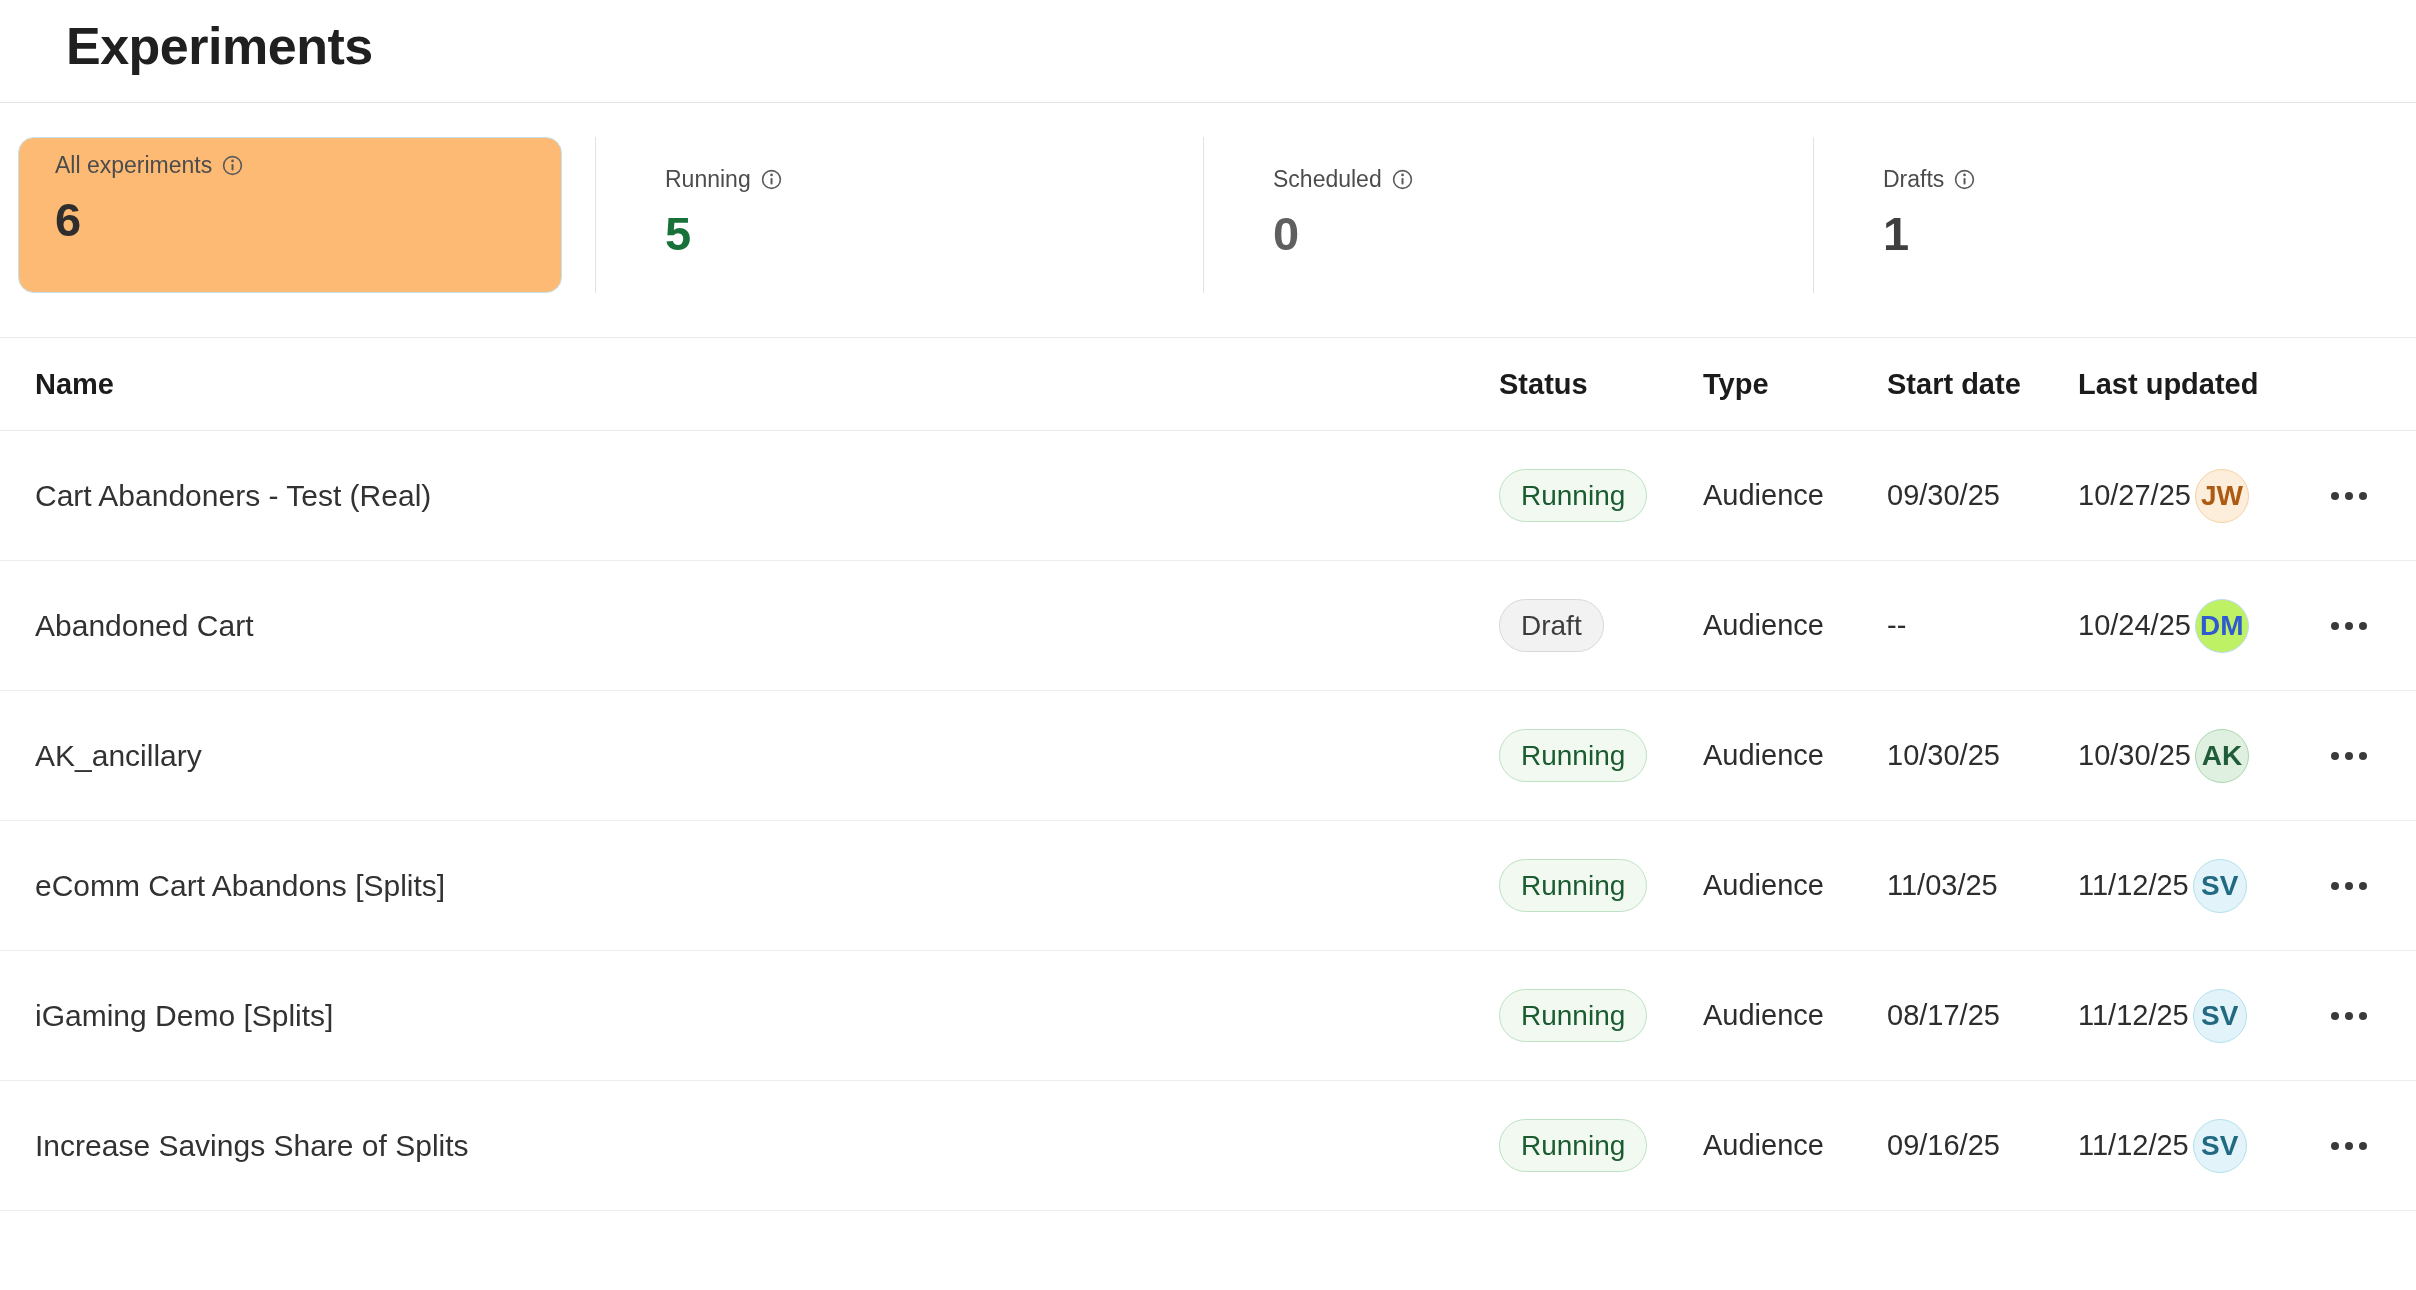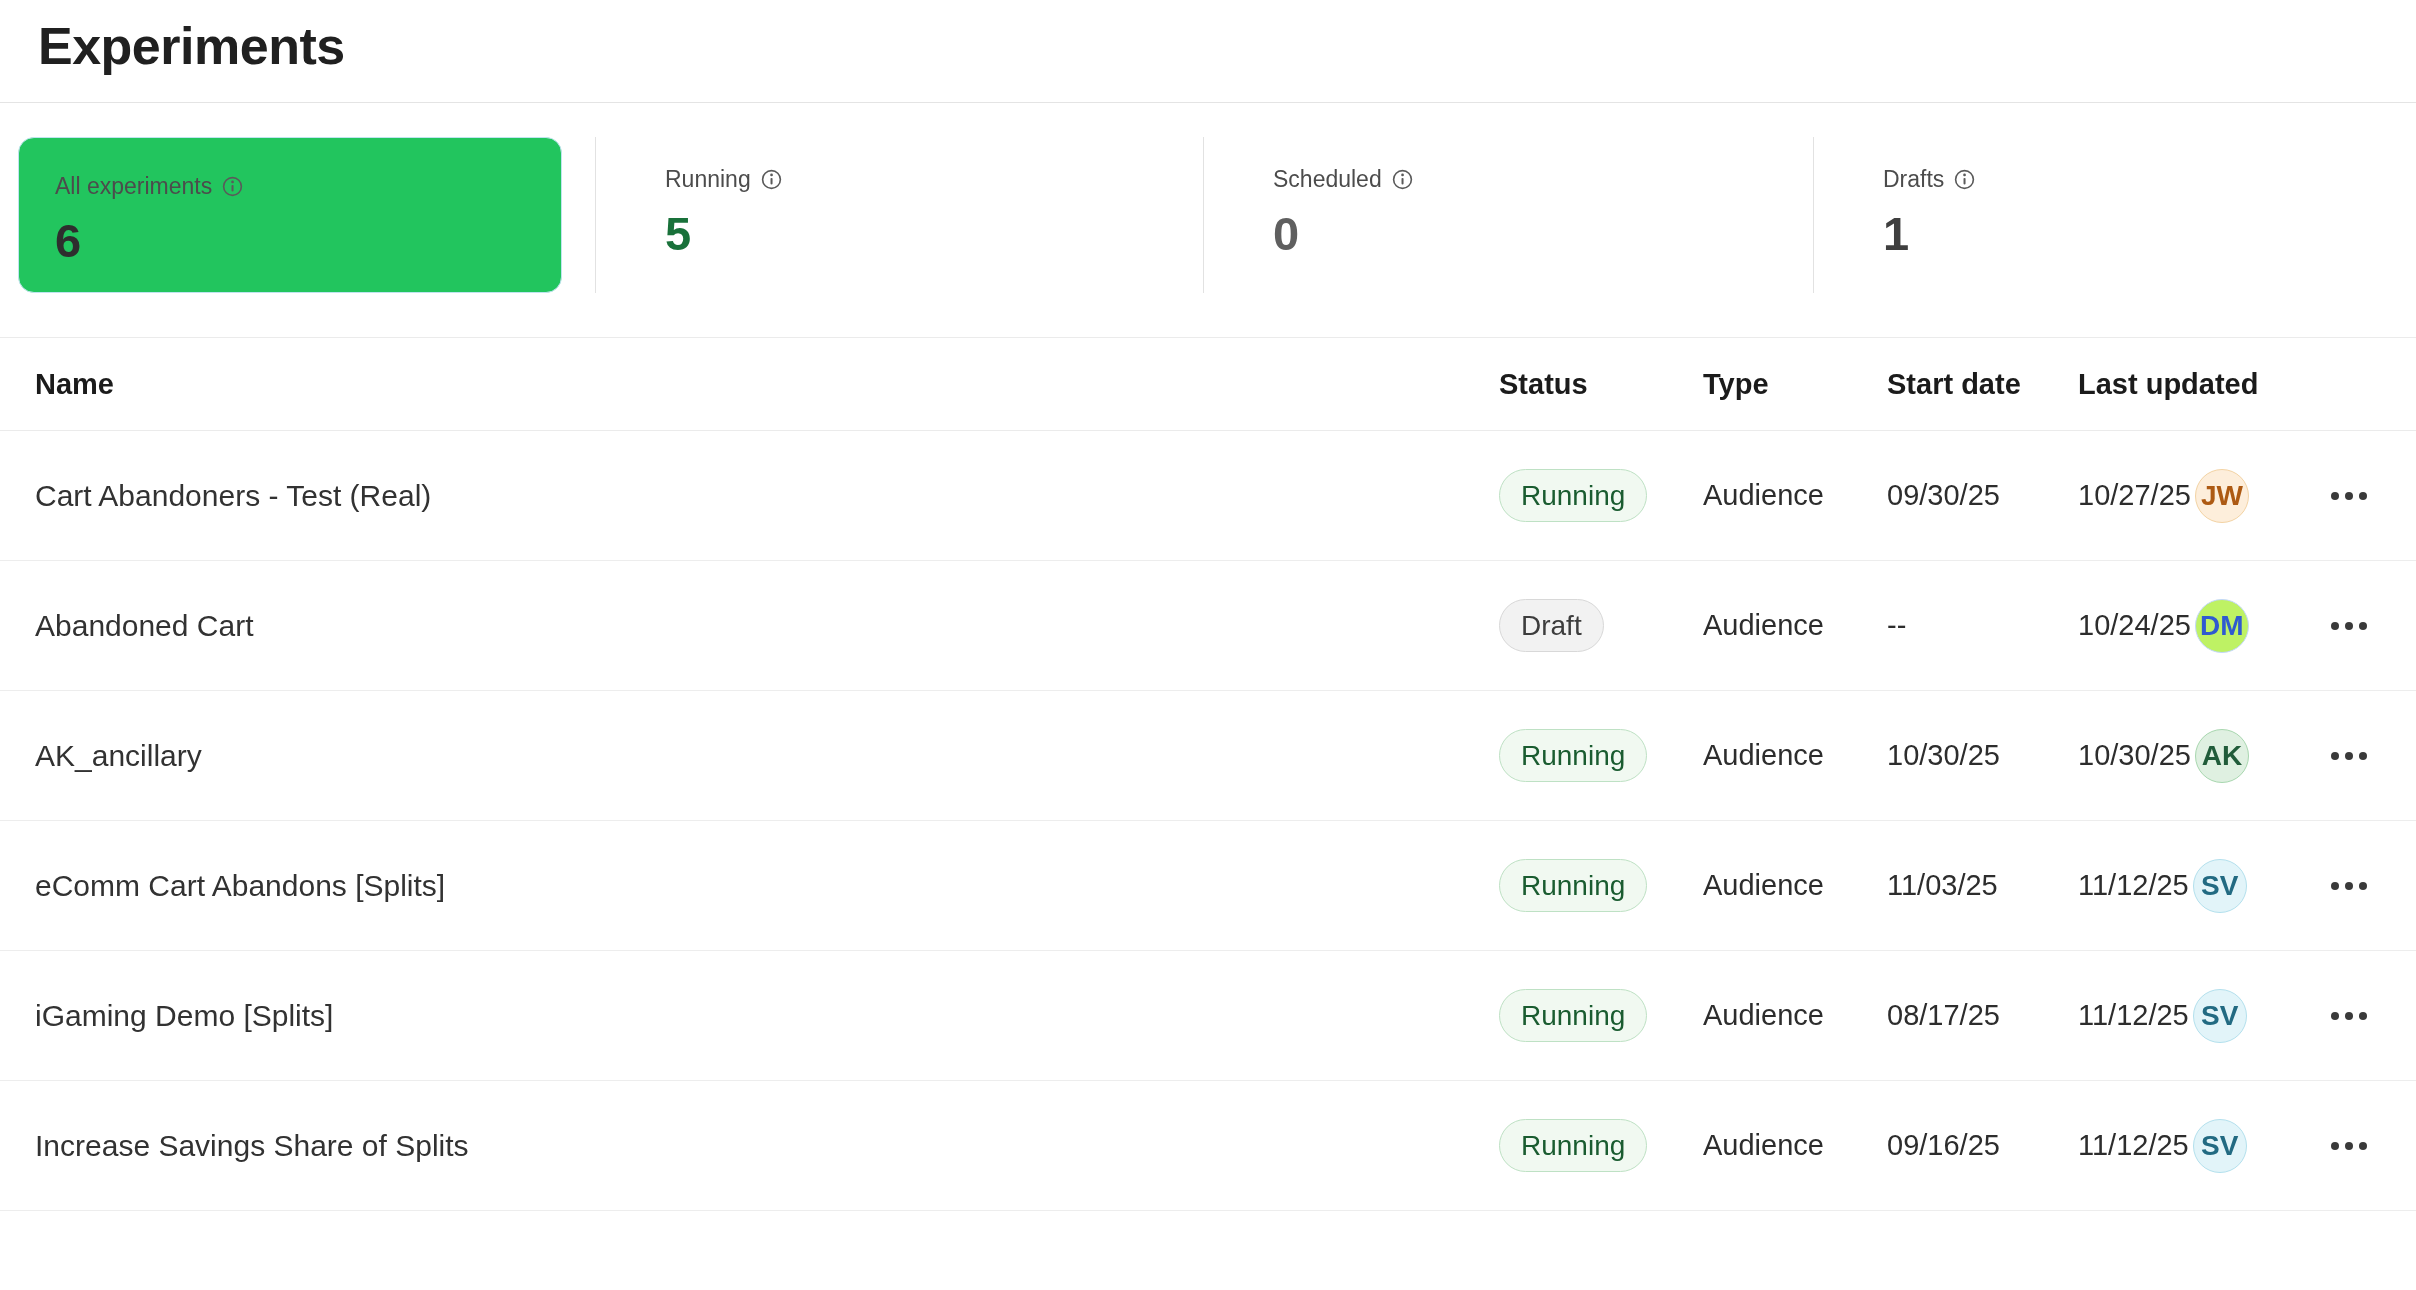--- a/index.html
+++ b/index.html
@@ -5,34 +5,34 @@
   * { margin:0; padding:0; box-sizing:border-box; }
   html,body { background:#ffffff; }
   body {
     width:2416px; height:1290px;
     font-family:"Liberation Sans","DejaVu Sans",sans-serif;
     color:#2d2d2d; overflow:hidden; position:relative;
   }
 
   
   .page-header { height:103px; border-bottom:1px solid #e4e4e4; padding:16px 0 0 38px; }
-  .page-title { font-size:52px; font-weight:700; color:#202020; letter-spacing:-0.5px; }
+  .page-title { font-size:52px; font-weight:700; color:#202020; letter-spacing:-0.5px;margin-left:28px; }
 
   
   .stats { display:flex; margin-top:34px; height:156px; margin-bottom:44px; }
   .stat-col { height:156px; }
   .stat-col + .stat-col { border-left:1px solid #e2e2e2; }
   .stat-col:nth-child(1){ width:595px; }
   .stat-col:nth-child(2){ width:608px; }
   .stat-col:nth-child(3){ width:610px; }
   .stat-col:nth-child(4){ width:603px; }
   .stat-card { height:156px; padding:28px 0 0 68px; border-radius:16px; border:1px solid transparent; cursor:pointer; }
   .stat-card.highlighted {
-    margin-left:18px; width:544px; padding:35px 36px;
-    background:#22c55e; border-color:#bfe4ef;
+    margin-left:18px; width:544px; padding:14px 36px;
+    background:#fdba74; border-color:#bfe4ef;
   }
   .stat-label-row { display:flex; align-items:center; gap:10px; }
   .stat-label { font-size:23px; color:#4c4c4c; }
   .info-icon { width:21px; height:21px; color:#5a5a5a; flex:none; display:block; }
   .stat-value { margin-top:13px; font-size:47px; font-weight:700; color:#2e2e2e; }
 
   
   .table { border-top:1px solid #ebebeb; }
   .grid {
     display:grid;

